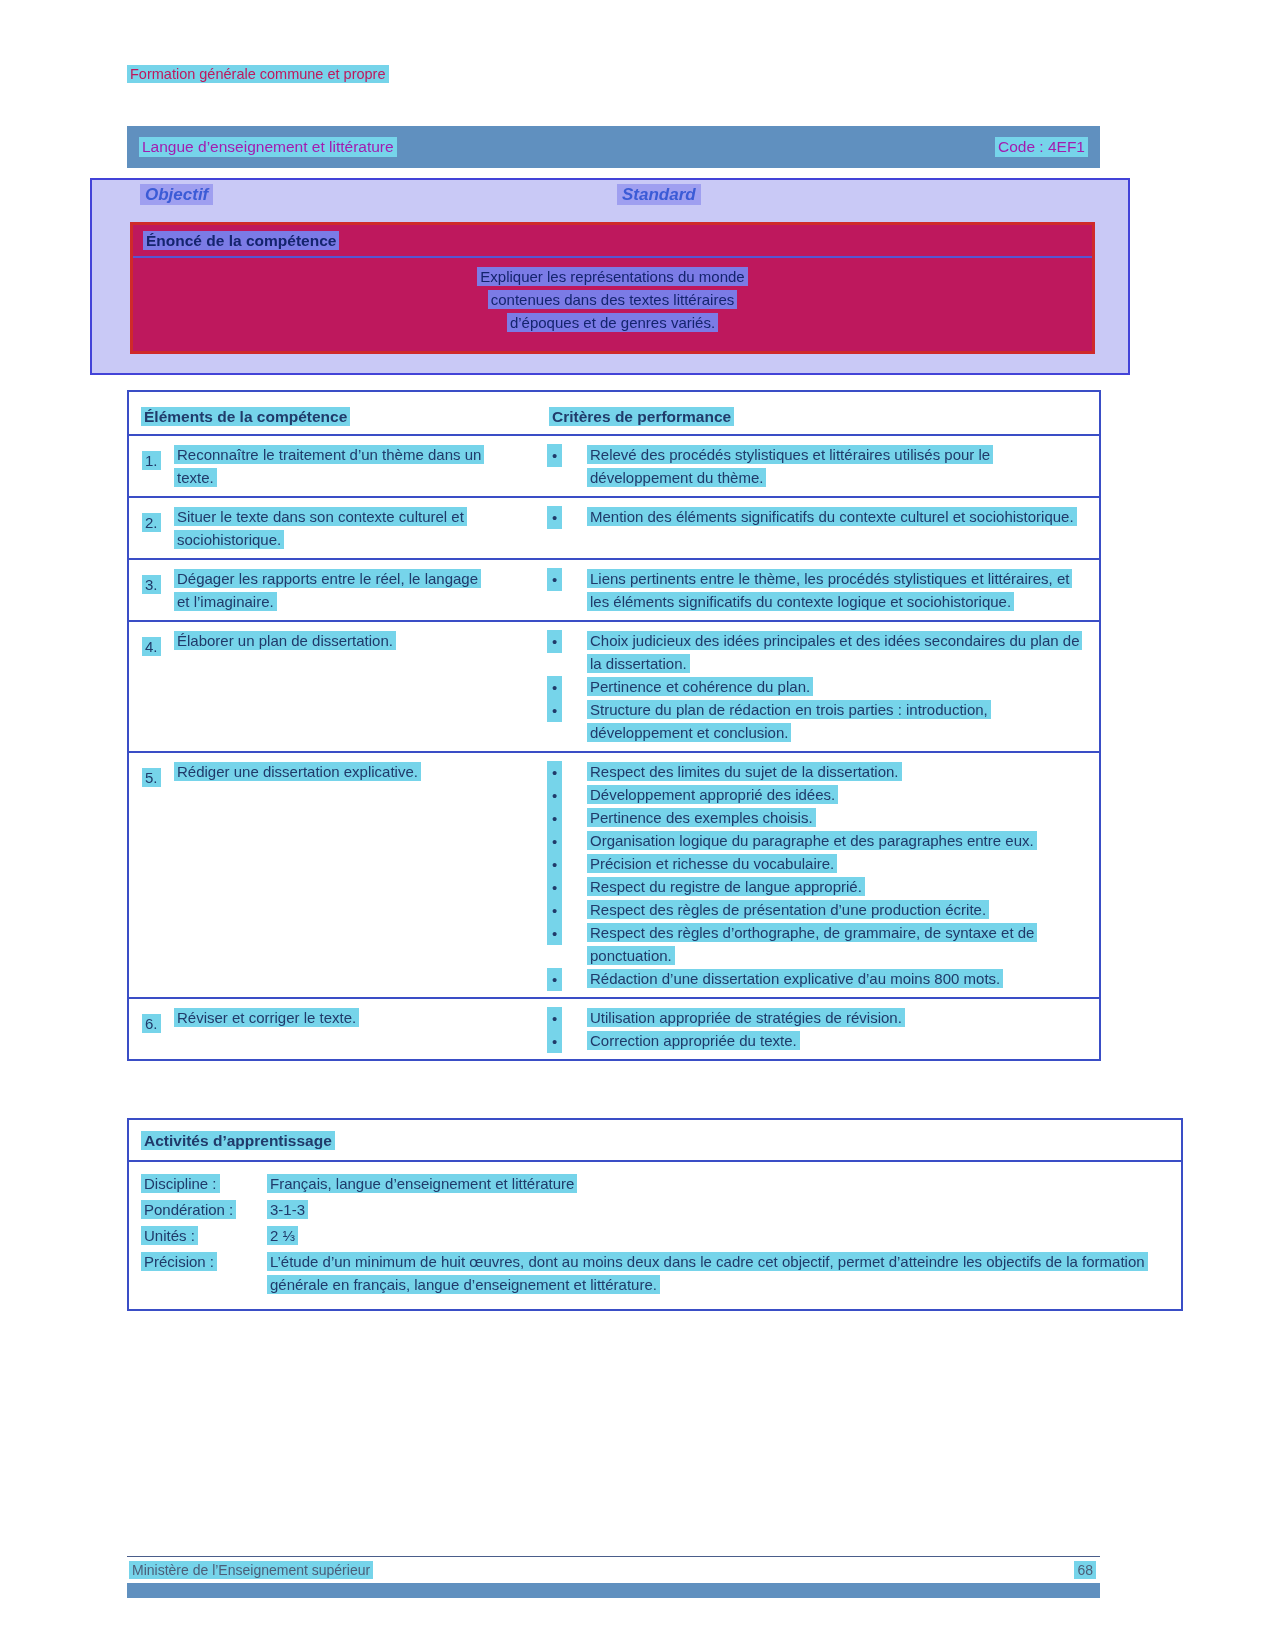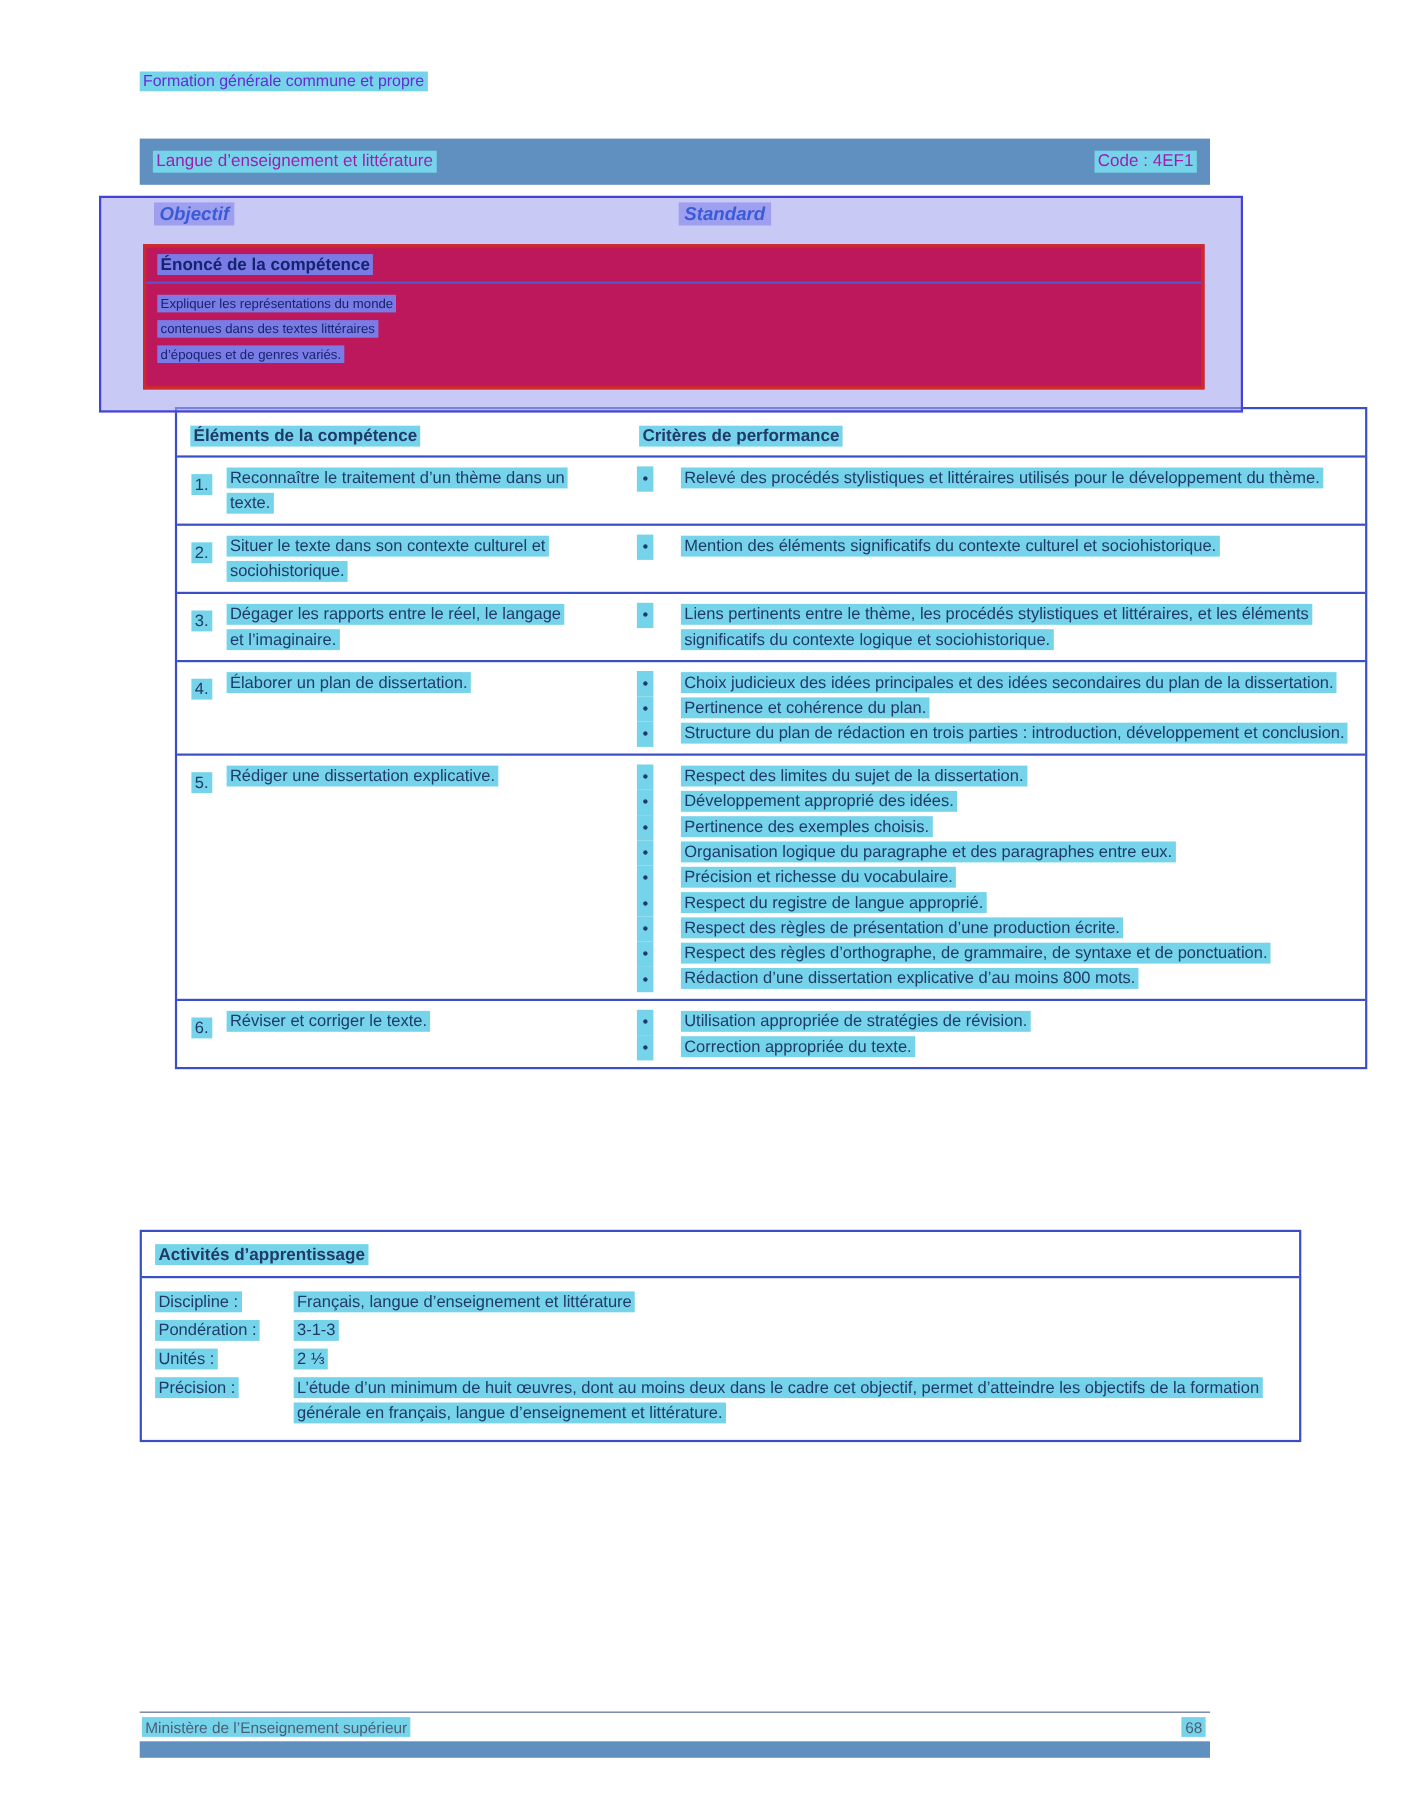--- a/index.html
+++ b/index.html
@@ -13,21 +13,21 @@
     -webkit-box-decoration-break:clone; box-decoration-break:clone;
   }
   .hl-pur {
     background:#7b7be6; padding:1px 3px;
     -webkit-box-decoration-break:clone; box-decoration-break:clone;
   }
   .hl-lav { background:#9f9ff0; padding:1px 5px; }
 
   .top-label {
     position:absolute; left:127px; top:66px;
-    font-size:14.5px; color:#6d28d9;
+    font-size:14.5px; color:#be185d;
   }
 
   .title-bar {
     position:absolute; left:127px; top:126px; width:973px; height:42px;
     background:#6090bf; display:flex; align-items:center; justify-content:space-between;
     padding:0 12px; color:#a21caf; font-size:15.5px;
   }
 
   
   .overlay {
@@ -42,27 +42,27 @@
   .heading-standard { left:525px; }
 
   .enonce {
     position:absolute; left:38px; top:42px; width:965px; height:132px;
     background:#be185d; border:3px solid #cf2a2a; color:#14246e;
   }
   .enonce-title {
     padding:7px 10px 6px; font-weight:bold; font-size:15.5px;
     border-bottom:2px solid #5656d2;
   }
-  .enonce-body { padding:7px 10px; font-size:12px; line-height:23px; }
+  .enonce-body { padding:7px 10px; font-size:15px; line-height:23px;text-align:center; }
   .enonce-line { margin-bottom:0; }
 
   .ctable {
-    position:absolute; left:127px; top:370px; width:1084px;
+    position:absolute; left:127px; top:390px; width:974px;
     border:2px solid #3a4ec6; z-index:1; background:transparent;
-    font-size:15px; line-height:23px;margin-left:32px;
+    font-size:15px; line-height:23px;
   }
   .thead {
     display:grid; grid-template-columns:408px 1fr;
     padding:13px 0 6px; font-weight:bold; font-size:15.5px;
     border-bottom:2px solid #3a4ec6;
   }
   .thead .h1 { padding-left:12px; }
   .thead .h2 { padding-left:12px; }
   .trow {
     display:grid; grid-template-columns:408px 1fr;

